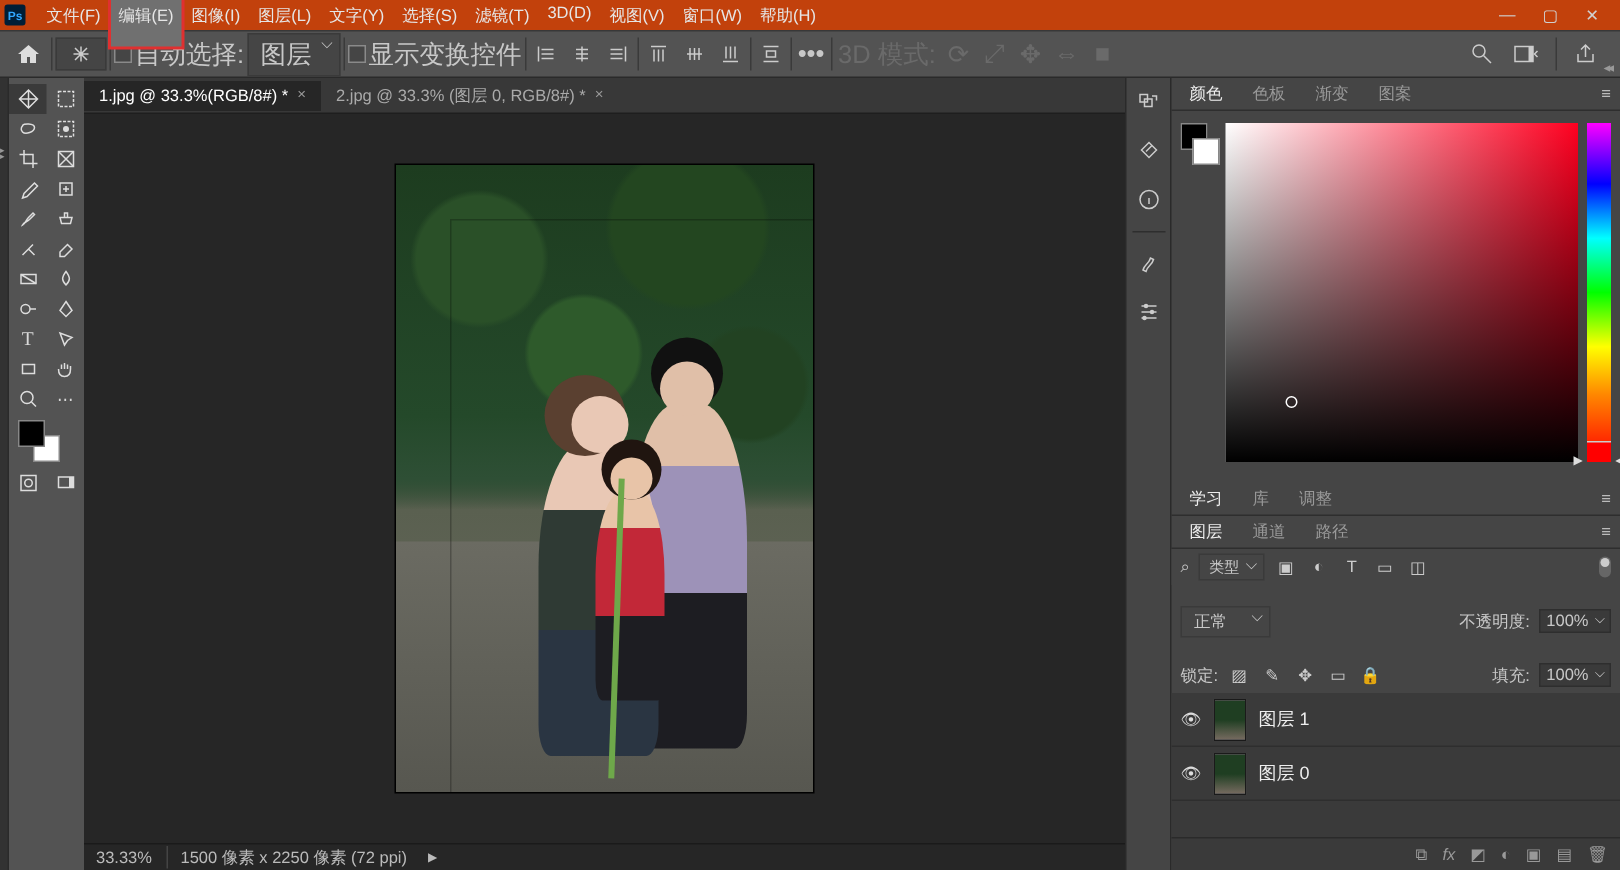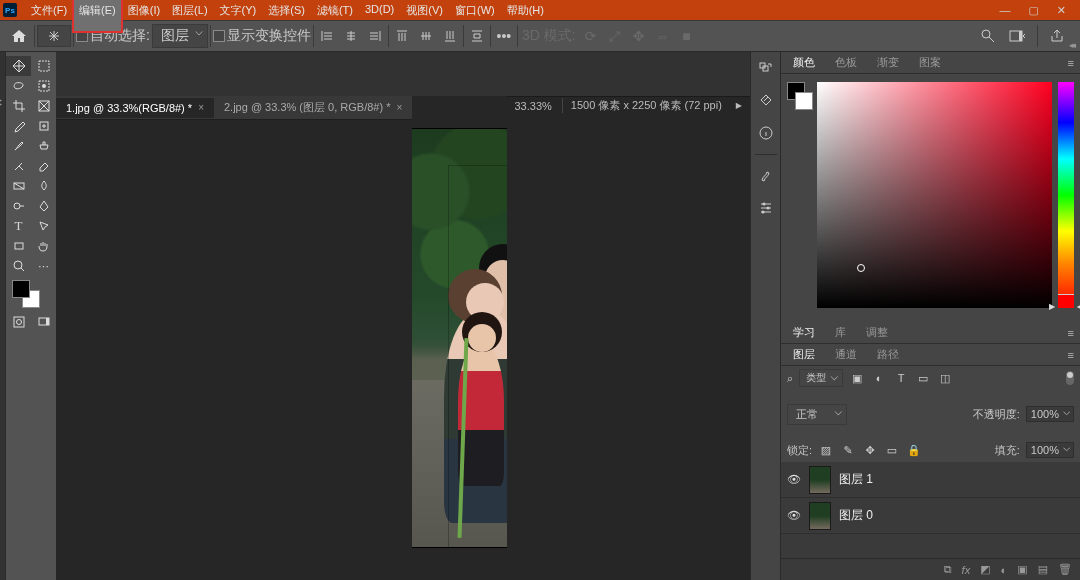--- a/index.html
+++ b/index.html
@@ -8,21 +8,21 @@
 
 
 .menubar { height:20px; background:#c2410c; display:flex; align-items:center; padding-left:3px; position:relative; }
 .app-icon { width:14px; height:14px; background:#001e36; color:#31a8ff; font-size:8px; font-weight:bold; display:flex; align-items:center; justify-content:center; border-radius:2px; margin-right:8px; }
 .menu-item { padding:14px 6px; color:#e6e6e6; cursor:pointer; font-size:11px; }
 .menu-item.highlighted { outline:2px solid #e03030; outline-offset:-1px; background:#707070; }
 .win-controls { position:absolute; right:0; display:flex; gap:18px; padding-right:14px; color:#d0d0d0; }
 .win-controls span { cursor:pointer; }
 
 
-.optbar { height:32px; background:#535353; border-top:1px solid #383838; border-bottom:1px solid #2a2a2a; display:flex; align-items:center; padding:0 6px; gap:2px; font-size:14px; }
+.optbar { height:32px; background:#535353; border-top:1px solid #383838; border-bottom:1px solid #2a2a2a; display:flex; align-items:center; padding:0 6px; gap:2px; font-size:17px; }
 .home-btn { width:26px; height:22px; display:flex; align-items:center; justify-content:center; cursor:pointer; }
 .tool-ctx { width:34px; height:22px; background:#454545; border:1px solid #3a3a3a; display:flex; align-items:center; justify-content:center; cursor:pointer; }
 .divider { width:1px; height:22px; background:#3a3a3a; }
 .checkbox { width:12px; height:12px; border:1px solid #8a8a8a; background:#454545; cursor:pointer; }
 .select-box { background:#454545; border:1px solid #3a3a3a; padding:2px 18px 2px 8px; position:relative; cursor:pointer; }
 .select-box:after { content:"⌵"; position:absolute; right:4px; top:1px; font-size:10px; }
 .opt-iconbtn { width:22px; height:22px; display:flex; align-items:center; justify-content:center; color:#c8c8c8; cursor:pointer; }
 .opt-iconbtn.dis { color:#6a6a6a; }
 .right-icons { margin-left:auto; display:flex; gap:8px; padding-right:6px; }
 
@@ -38,21 +38,21 @@
 .tool-row { display:flex; }
 .tool { width:25px; height:20px; display:flex; align-items:center; justify-content:center; color:#d8d8d8; cursor:pointer; position:relative; }
 .tool.active { background:#3a3a3a; }
 .tool-swatches { padding:4px 6px; position:relative; height:36px; }
 .swatch-fg { position:absolute; width:18px; height:18px; background:#000; border:1px solid #888; top:4px; left:6px; z-index:2; }
 .swatch-bg { position:absolute; width:18px; height:18px; background:#fff; border:1px solid #888; top:14px; left:16px; }
 .tool-bottom { display:flex; }
 .tool-bottom .tool { width:25px; height:20px; }
 
 
-.canvas-area { flex:1; background:#262626; display:flex; flex-direction:row;margin-top:44px; }
+.canvas-area { flex:1; background:#262626; display:flex; flex-direction:column; }
 .doc-tabs { height:24px; background:#383838; display:flex; align-items:center; border-bottom:1px solid #1e1e1e; }
 .doc-tab { padding:4px 10px; font-size:11px; color:#aaa; cursor:pointer; display:flex; align-items:center; gap:6px; }
 .doc-tab.active { background:#262626; color:#fff; }
 .doc-tab .close { font-size:10px; color:#999; }
 .canvas-viewport { flex:1; display:flex; align-items:center; justify-content:center; background:#262626; overflow:hidden; }
 .doc-image { width:278px; height:418px; background:linear-gradient(#1f3e22 0%,#1f3e22 45%,#5a6050 55%, #6a6a60 100%); position:relative; box-shadow:0 0 0 1px #000; overflow:hidden; }
 .status-bar { height:18px; background:#262626; color:#bbb; display:flex; align-items:center; padding:0 8px; font-size:11px; gap:10px; border-top:1px solid #1a1a1a; }
 .status-bar span:nth-child(2){ border-left:1px solid #444; padding-left:8px; }
 .status-bar .tri { margin-left:4px; font-size:8px; }
 

